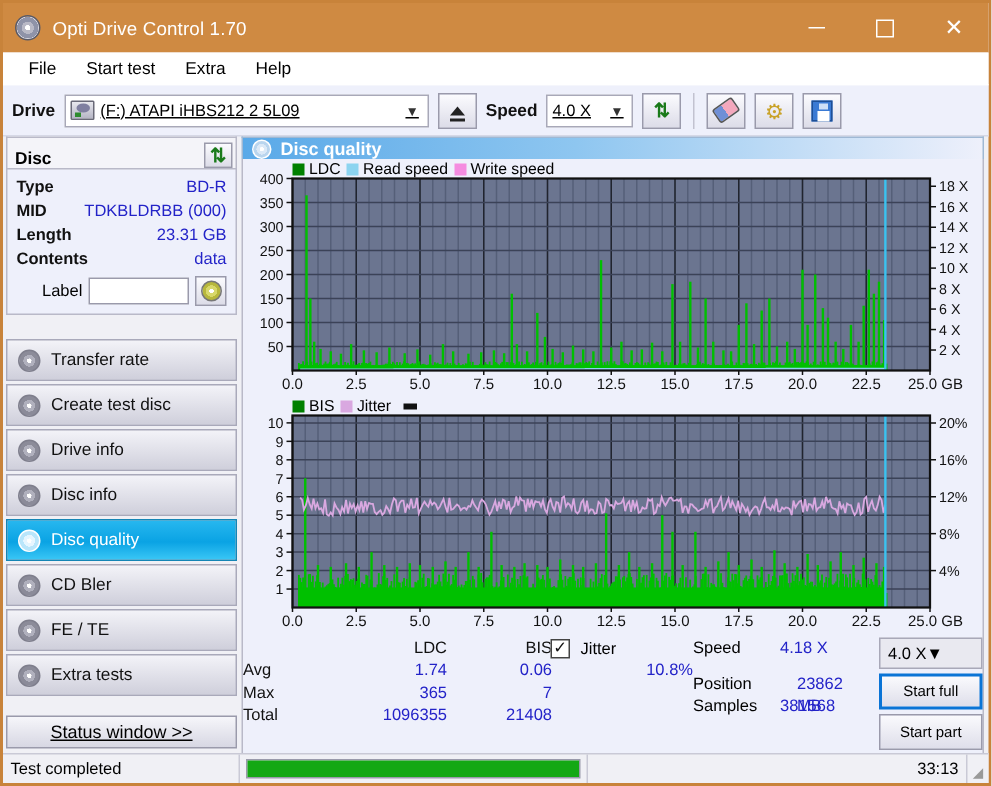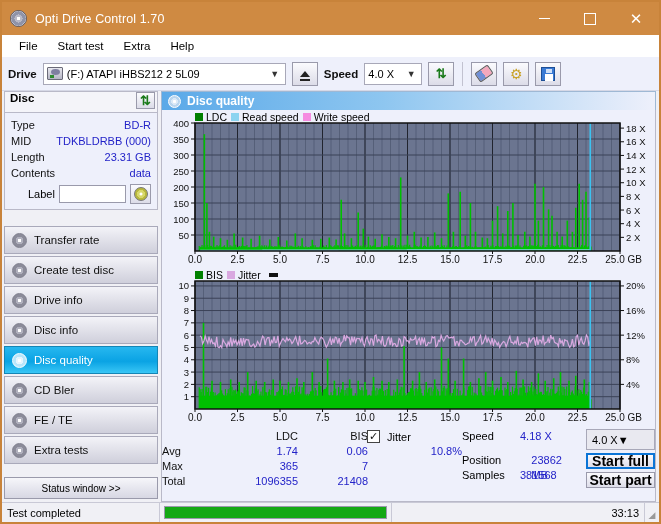--- a/index.html
+++ b/index.html
@@ -44,21 +44,21 @@
   }
   .menu-item { padding:2px 9px; font-size:11.5px; color:#000; }
   
   .drivebar {
     height:34px; background:#eef0fb; display:flex; align-items:center;
     padding:0 6px; gap:6px; flex:none; border-bottom:1px solid #d6d8e6;
   }
   .lbl { font-size:11.5px; font-weight:bold; color:#111; }
   .combo {
     height:22px; background:#fff; border:1px solid #a8a8b8;
-    display:flex; align-items:center; padding:0 2px 0 3px; position:relative;
+    display:flex; align-items:center; padding:0 2px 0 3px; position:relative;text-decoration:underline;
   }
   .combo .cv { font-size:11px; color:#000; white-space:nowrap; overflow:hidden; }
   .combo .arrow {
     margin-left:auto; width:16px; text-align:center; color:#333; font-size:9px;
     flex:none;
   }
   #drive-combo { width:243px; }
   #speed-combo { width:58px; }
   .drive-icon {
     width:16px;height:13px;margin-right:4px;flex:none;position:relative;
@@ -79,33 +79,33 @@
     background:linear-gradient(90deg,#6f8fd6 0 45%, #f3a8bd 45% 100%);
   }
   .wrench{font-size:14px;color:#c9a227;line-height:1;}
   .floppy{width:14px;height:14px;background:#3a7ad4;border:1px solid #1d4f96;position:relative;}
   .floppy::after{content:"";position:absolute;left:3px;top:6px;width:8px;height:7px;background:#fff;}
   .floppy::before{content:"";position:absolute;left:4px;top:1px;width:6px;height:4px;background:#cfe0f7;}
   
   .main { flex:1; display:flex; min-height:0; }
   .sidebar { width:158px; flex:none; display:flex; flex-direction:column; padding:0 2px 0 2px; }
   .panel-head {
-    height:21px; display:flex; align-items:flex-start; background:#f4f4f9;
+    height:21px; display:flex; align-items:flex-end; background:#f4f4f9;
     border:1px solid #b9b9c8; border-bottom:none; padding:0 2px 0 5px;
   }
   .panel-head .ph-title { font-weight:bold; font-size:11.5px; }
   .panel-head .mini {
     margin-left:auto; width:19px;height:17px;border:1px solid #9a9aab;
     background:linear-gradient(#fbfbfe,#dcdce8);display:flex;align-items:center;justify-content:center;
   }
   .disc-body {
     border:1px solid #b9b9c8; background:#eef0fb; padding:4px 6px 5px 6px;
   }
   .drow { display:flex; align-items:center; height:16px; font-size:11px; }
-  .drow .k { color:#111; }
+  .drow .k { color:#111;font-weight:bold; }
   .drow .v { margin-left:auto; color:#2323c8; }
   .label-row { display:flex; align-items:center; margin-top:3px; gap:4px; }
   .label-row .k { font-size:11px;margin-left:17px; }
   .label-input { flex:1; height:18px; background:#fff; border:1px solid #9a9aab; }
   .cd-btn {
     width:21px;height:20px;border:1px solid #9a9aab;background:linear-gradient(#fbfbfe,#dcdce8);
     display:flex;align-items:center;justify-content:center;flex:none;
   }
   .cd-glyph{width:14px;height:14px;border-radius:50%;
     background:radial-gradient(circle,#fff 0 18%,#d8d86a 19% 45%,#b7b73c 46% 80%,#8d8d2a 81% 100%);
@@ -125,21 +125,21 @@
     background:radial-gradient(circle,#fff 0 16%,#b0b0bd 17% 42%,#8b8b99 43% 74%,#cfcfd9 75% 100%);
     border:1px solid #7e7e8c;
   }
   .nav.active .nav-icon {
     background:radial-gradient(circle,#fff 0 16%,#e6f6ff 17% 42%,#b9e6fb 43% 74%,#fff 75% 100%);
     border-color:#fff;
   }
   .sidebar-spacer { flex:1; min-height:4px; }
   .statusbtn {
     height:22px; border:1px solid #9a9aab; background:linear-gradient(#f6f6fa,#d7d7e3);
-    display:flex;align-items:center;justify-content:center;font-size:10px;margin-bottom:3px;
+    display:flex;align-items:center;justify-content:center;font-size:12px;margin-bottom:3px;text-decoration:underline;
   }
   
   .content { flex:1; min-width:0; display:flex; flex-direction:column; padding:0 3px 0 1px; }
   .content-head {
     height:19px; display:flex; align-items:center; gap:6px; padding-left:6px;
     background:linear-gradient(90deg,#5aa9e8 0%, #8ec6f0 45%, #eef0fb 100%);
     color:#fff; font-weight:bold; font-size:12px;
     border:1px solid #9fb8d4; border-bottom:none;
   }
   .content-head .ch-icon{
@@ -170,22 +170,22 @@
   .sr-row { display:flex; height:15px; line-height:15px; }
   .sr-row .k { width:58px; }
   .sr-row .v { color:#2323c8; }
   .sr-row.spaced { margin-top:9px;gap:13px; }
   .sr-right { flex:1; display:flex; flex-direction:column; gap:3px; }
   .sel {
     height:21px; border:1px solid #a8a8b8; background:#e9e9f0;
     display:flex; align-items:center; padding:0 2px 0 5px; font-size:11px;
   }
   .btn {
-    height:16px; border:1px solid #9a9aab; background:linear-gradient(#fafafd,#dedeea);
-    display:flex; align-items:center; justify-content:center; font-size:14px;font-weight:bold;
+    height:24px; border:1px solid #9a9aab; background:linear-gradient(#fafafd,#dedeea);
+    display:flex; align-items:center; justify-content:center; font-size:10px;
   }
   .btn.primary { border:2px solid #0a74d6; }
   
   .bottombar { height:20px; display:flex; align-items:stretch; background:#f0f0f5; border-top:1px solid #c9c9d6; flex:none; }
   .bb-cell { display:flex; align-items:center; padding:0 5px; font-size:11px; border-right:1px solid #c9c9d6;}
   #bb-status { width:158px; }
   #bb-progress { width:232px; padding:3px 4px; }
   .pbar { flex:1; height:13px; background:#fff; border:1px solid #9a9aab; }
   .pfill { height:100%; background:#14a814; }
   #bb-percent { width:72px;margin-top:48px; }

